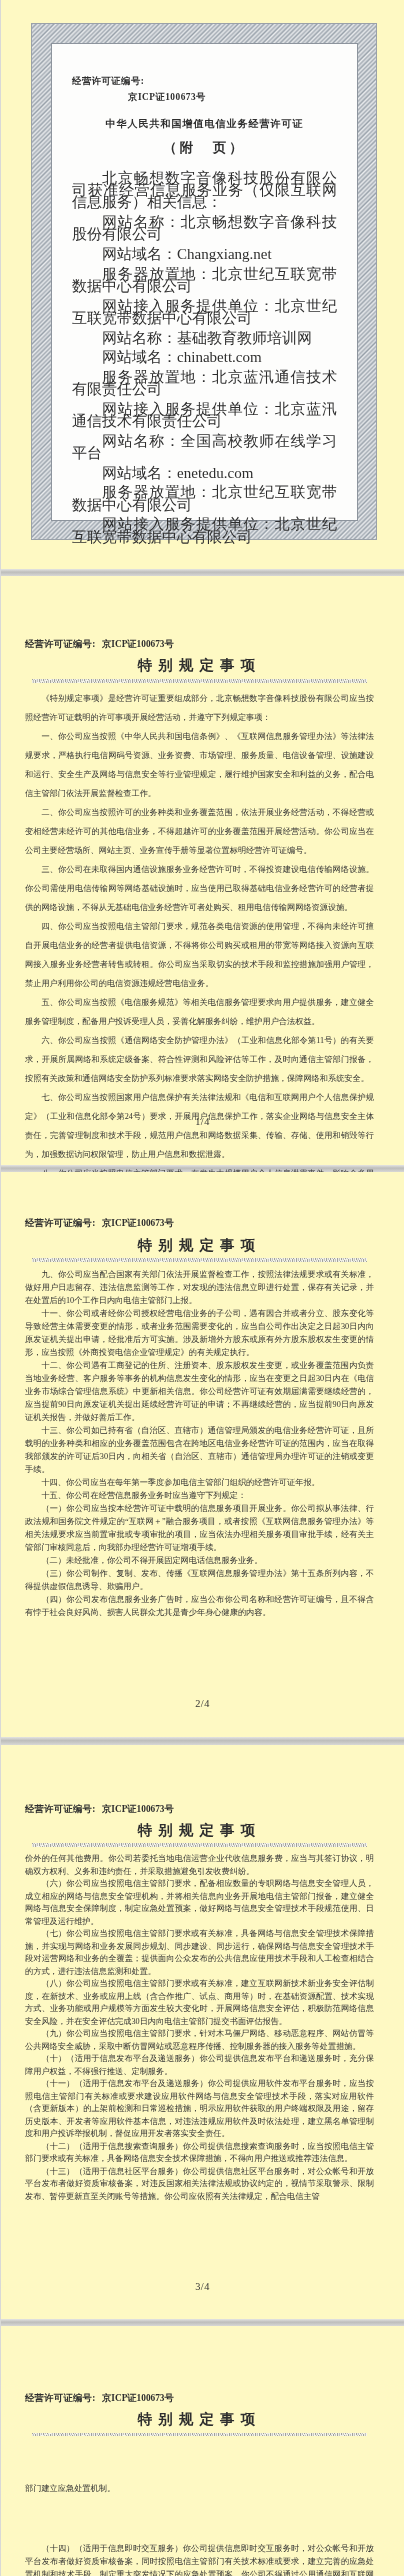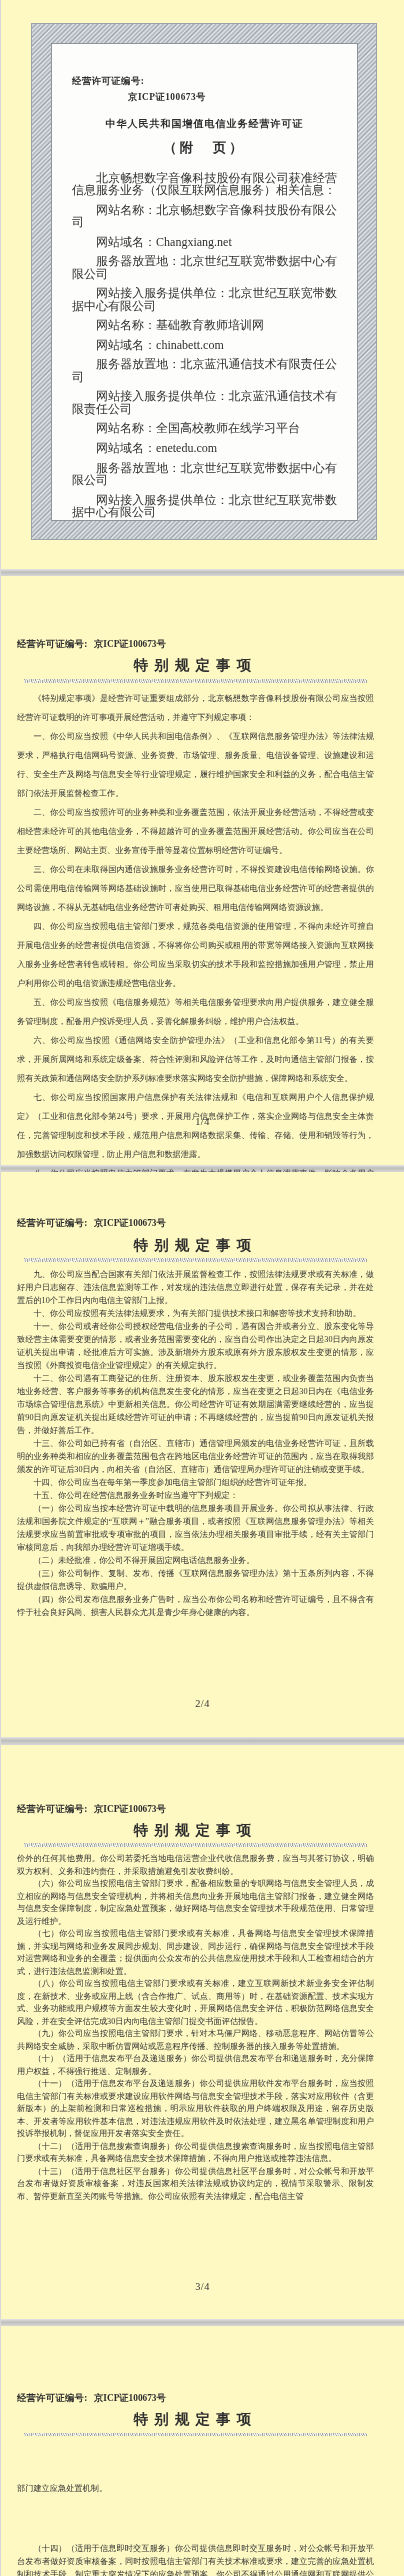--- a/index.html
+++ b/index.html
@@ -36,29 +36,29 @@
     background: #fdfdfc;
     border: 0.5px solid #8d949d;
     padding: 31px 19.6px 0 20.6px;
   }
   .cert-license-label { font-size: 9.3px; font-weight: 700; letter-spacing: 0.5px; }
   .cert-license-number { font-size: 9.3px; font-weight: 600; margin: 3.1px 0 0 56px; letter-spacing: 0.5px; }
   .cert-title { text-align: center; font-size: 10px; font-weight: 700; margin-top: 13.4px; letter-spacing: 1px; }
   .cert-subtitle { text-align: center; font-size: 13.4px; font-weight: 700; margin-top: 8.2px; letter-spacing: 3.1px; }
   .cert-body { margin-top: 14.4px; }
   .cert-body p {
-    font-size: 12px;
+    font-size: 15px;
     line-height: 12.4px;
     text-indent: 2em;
     margin: 0 0 7.2px 0;
     text-align: justify;
   }
 
   
-  .sp-page { padding-left: 16px; padding-right: 30px; font-family: Liberation Serif, serif; }
+  .sp-page { padding-left: 24px; padding-right: 30px; font-family: Liberation Serif, serif; }
   .sp-header-line { font-size: 9.3px; }
   .sp-label { font-weight: 700; letter-spacing: 0.3px; }
   .sp-number { font-weight: 600; margin-left: 4.1px; }
   .sp-title {
     text-align: center; font-size: 14.4px; font-weight: 700;
     letter-spacing: 6.2px; margin-top: 5.2px;
   }
   .zigzag {
     height: 3.6px; margin: 3.6px auto 0; width: 96%;
     background: repeating-linear-gradient(105deg,
@@ -145,21 +145,20 @@
 
   <section class="page sp-page page3">
     <div class="sp-header-line">
       <span class="sp-label">经营许可证编号:</span>
       <span class="sp-number">京ICP证100673号</span>
     </div>
     <h2 class="sp-title">特别规定事项</h2>
     <div class="zigzag"></div>
     <div class="sp-body">
       <p>九、你公司应当配合国家有关部门依法开展监督检查工作，按照法律法规要求或有关标准，做好用户日志留存、违法信息监测等工作，对发现的违法信息立即进行处置，保存有关记录，并在处置后的10个工作日内向电信主管部门上报。</p>
-      <p>十、你公司应按照有关法律法规要求，为有关部门提供技术接口和解密等技术支持和协助。</p>
       <p>十一、你公司或者经你公司授权经营电信业务的子公司，遇有因合并或者分立、股东变化等导致经营主体需要变更的情形，或者业务范围需要变化的，应当自公司作出决定之日起30日内向原发证机关提出申请，经批准后方可实施。涉及新增外方股东或原有外方股东股权发生变更的情形，应当按照《外商投资电信企业管理规定》的有关规定执行。</p>
       <p>十二、你公司遇有工商登记的住所、注册资本、股东股权发生变更，或业务覆盖范围内负责当地业务经营、客户服务等事务的机构信息发生变化的情形，应当在变更之日起30日内在《电信业务市场综合管理信息系统》中更新相关信息。你公司经营许可证有效期届满需要继续经营的，应当提前90日向原发证机关提出延续经营许可证的申请；不再继续经营的，应当提前90日向原发证机关报告，并做好善后工作。</p>
       <p>十三、你公司如已持有省（自治区、直辖市）通信管理局颁发的电信业务经营许可证，且所载明的业务种类和相应的业务覆盖范围包含在跨地区电信业务经营许可证的范围内，应当在取得我部颁发的许可证后30日内，向相关省（自治区、直辖市）通信管理局办理许可证的注销或变更手续。</p>
       <p>十四、你公司应当在每年第一季度参加电信主管部门组织的经营许可证年报。</p>
       <p>十五、你公司在经营信息服务业务时应当遵守下列规定：</p>
       <p>（一）你公司应当按本经营许可证中载明的信息服务项目开展业务。你公司拟从事法律、行政法规和国务院文件规定的“互联网＋”融合服务项目，或者按照《互联网信息服务管理办法》等相关法规要求应当前置审批或专项审批的项目，应当依法办理相关服务项目审批手续，经有关主管部门审核同意后，向我部办理经营许可证增项手续。</p>
       <p>（二）未经批准，你公司不得开展固定网电话信息服务业务。</p>
       <p>（三）你公司制作、复制、发布、传播《互联网信息服务管理办法》第十五条所列内容，不得提供虚假信息诱导、欺骗用户。</p>
       <p>（四）你公司发布信息服务业务广告时，应当公布你公司名称和经营许可证编号，且不得含有悖于社会良好风尚、损害人民群众尤其是青少年身心健康的内容。</p>
     </div>

